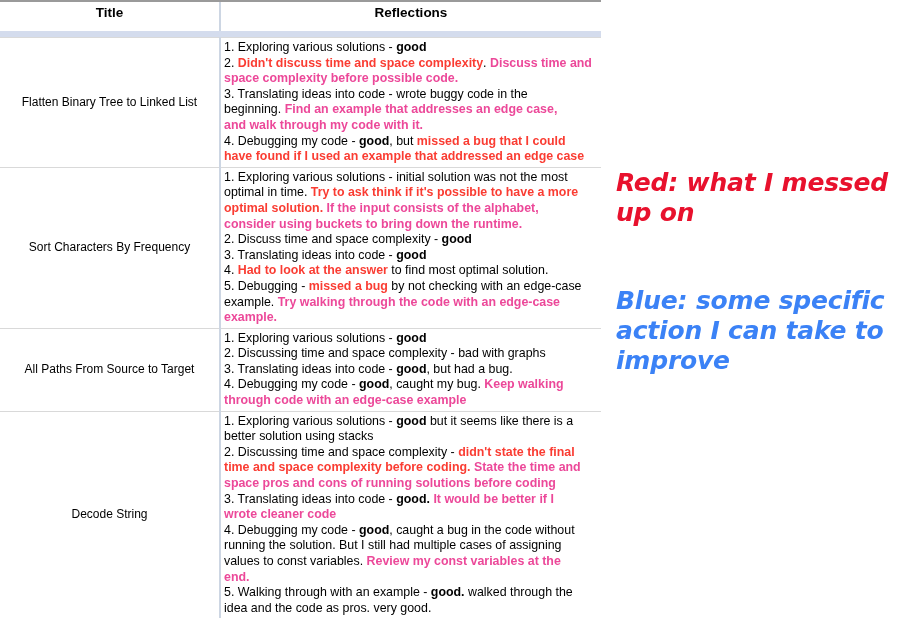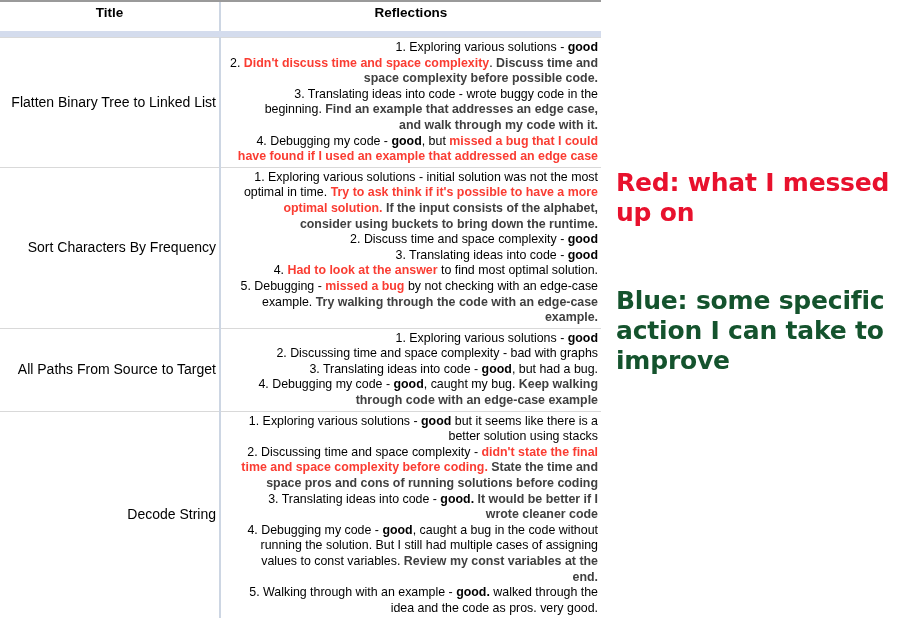--- a/index.html
+++ b/index.html
@@ -69,51 +69,52 @@
     border-top: 1px solid #d9d9d9;
     border-right: 2px solid #cdd6e3;
     vertical-align: middle;
     padding: 2px 3px;
     font-size: 12.4px;
     line-height: 15.6px;
   }
   tbody td:last-child { border-right: none; }
 
   tbody td.title-cell {
-    text-align: right;
-    font-size: 14px;
+    text-align: center;
+    font-size: 12px;
     color: #000;
   }
   tbody td.refl-cell {
-    text-align: right;
+    text-align: left;
     color: #000;
   }
 
   .ln { display: block; }
 
   b.k { font-weight: bold; }
   span.red  { color: #fa3c32; font-weight: bold; }
-  span.blue { color: #404040; font-weight: bold; }
+  span.blue { color: #ec4899; font-weight: bold; }
 
   
   #legend {
     position: absolute;
     left: 616px;
     top: 168px;
     width: 290px;
   }
   .legend-line {
     font-family: "DejaVu Sans", sans-serif;
     font-weight: bold;
     font-size: 25px;
     line-height: 30px;
     letter-spacing: -0.2px;
+    font-style: italic;
   }
   #legend-red  { color: #e8112d; }
-  #legend-blue { color: #14532d; margin-top: 58px; }
+  #legend-blue { color: #3b82f6; margin-top: 58px; }
 </style>
 </head>
 <body>
 
 <div id="sheet">
   <div class="top-rule"></div>
   <table class="reflect">
     <colgroup>
       <col class="c-title">
       <col class="c-refl">

